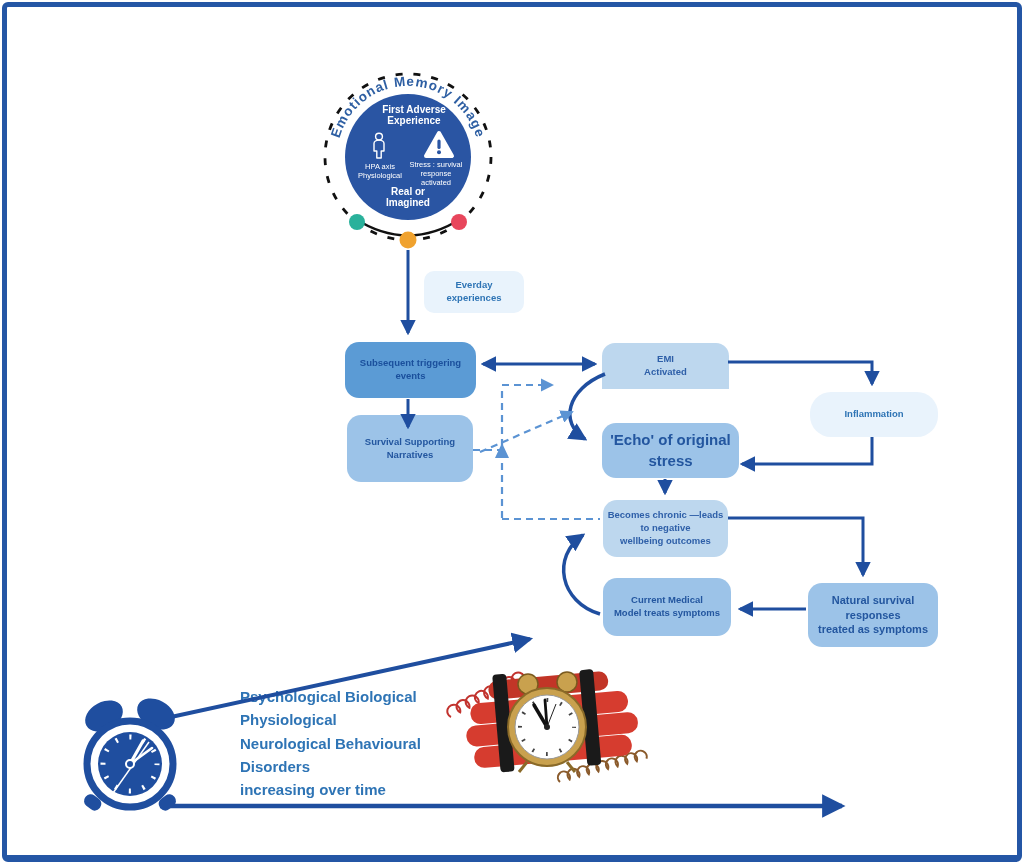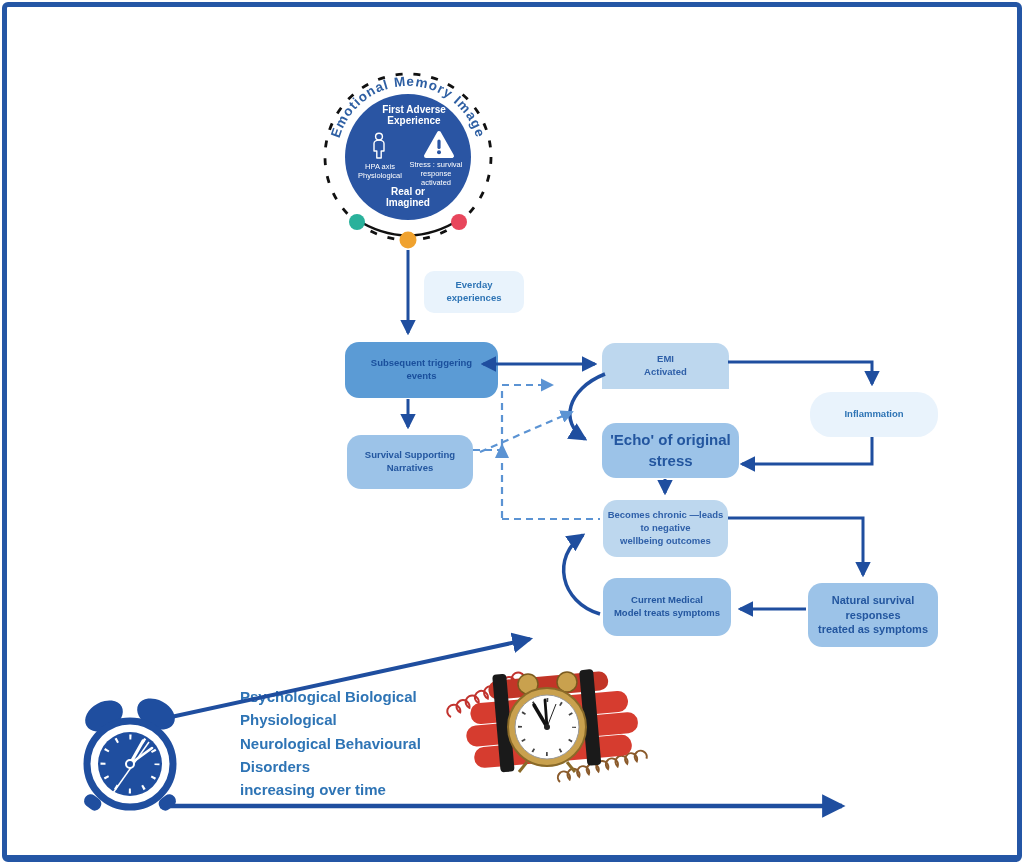--- a/index.html
+++ b/index.html
@@ -48,23 +48,23 @@
 Physiological</div>
     <div class="t" style="left:62px; top:66px; width:58px; font-size:7.5px;">Stress : survival
 response
 activated</div>
     <div class="t" style="left:0; right:0; top:92px; font-size:10px; font-weight:600;">Real or
 Imagined</div>
   </div>
 
   <div class="box bg-lightest" style="left:424px; top:271px; width:100px; height:42px; font-size:9.5px; border-radius:10px;">Everday
 experiences</div>
-  <div class="box bg-medium" style="left:345px; top:342px; width:153px; height:56px; font-size:9.5px;">Subsequent triggering
+  <div class="box bg-medium" style="left:345px; top:342px; width:131px; height:56px; font-size:9.5px;">Subsequent triggering
 events</div>
-  <div class="box bg-lmed" style="left:347px; top:435px; width:126px; height:54px; font-size:9.5px;">Survival Supporting
+  <div class="box bg-lmed" style="left:347px; top:415px; width:126px; height:67px; font-size:9.5px;">Survival Supporting
 Narratives</div>
 
   <div style="position:absolute; left:602px; top:343px; width:127px; height:72px; border-radius:13px; overflow:hidden; z-index:2;padding-left:33px;">
     <div class="box bg-light" style="left:0; top:0; width:127px; height:46px; font-size:9.5px; border-radius:0;">EMI
 Activated</div>
     <div class="box bg-lighter" style="left:0; top:46px; width:127px; height:26px; font-size:9.5px; border-radius:0;">nonconsciously</div>
   </div>
 
   <div class="box bg-lightest" style="left:810px; top:392px; width:128px; height:45px; font-size:9.5px; border-radius:21px;">Inflammation</div>
   <div class="box bg-lmed" style="left:602px; top:423px; width:137px; height:55px; font-size:15px;">'Echo' of original stress</div>

